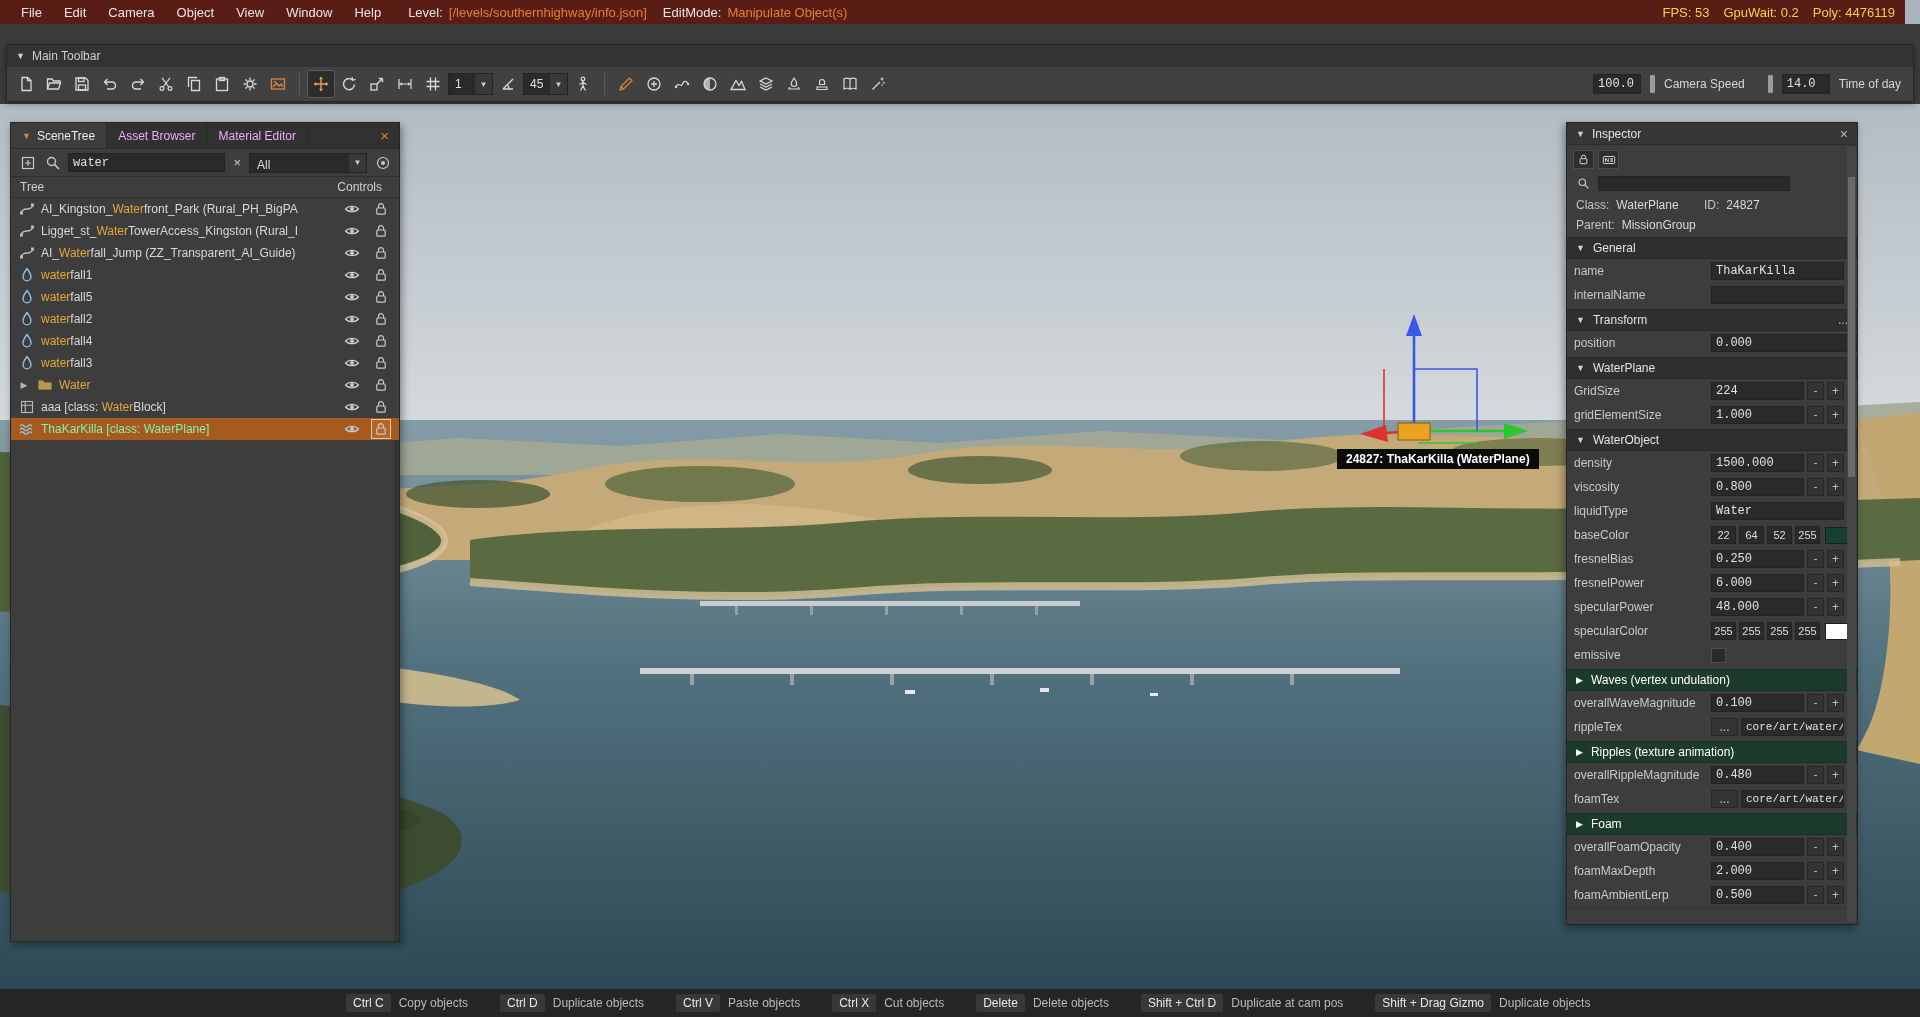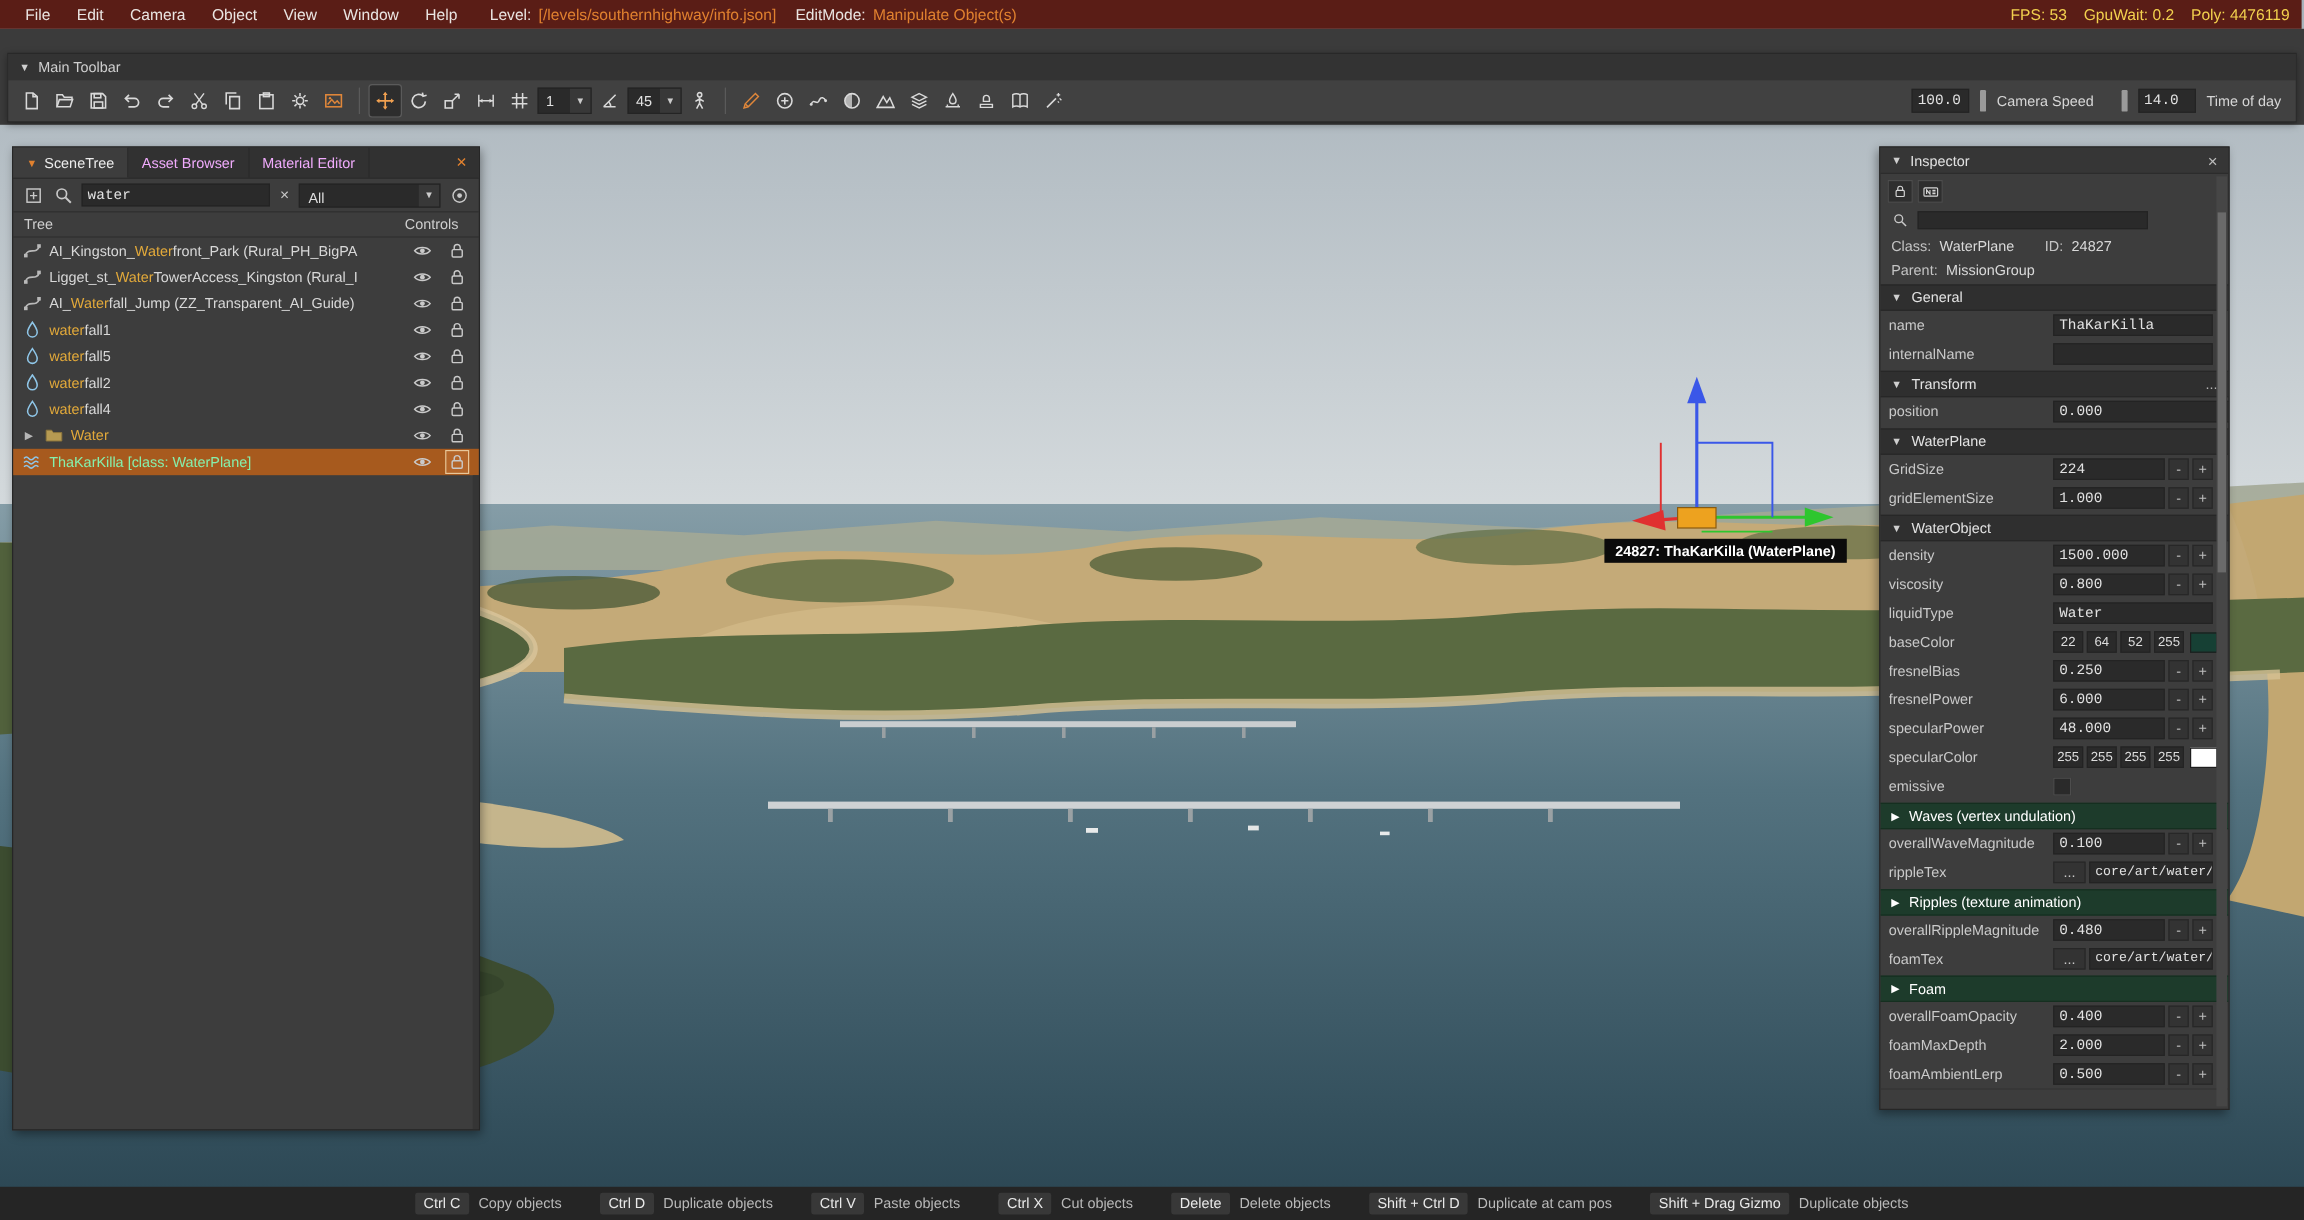--- a/index.html
+++ b/index.html
@@ -5,21 +5,21 @@
 *{margin:0;padding:0;box-sizing:border-box}
 html,body{width:1920px;height:1017px;overflow:hidden;background:#3b3b3b}
 body{font-family:"Liberation Sans","DejaVu Sans",sans-serif;font-size:12px;color:#d6d6d6;position:relative}
 .screen{position:absolute;inset:0;overflow:hidden}
 svg.i{width:16px;height:16px;display:block}
 
 .viewport{position:absolute;inset:0;z-index:1}
 .viewport>svg{position:absolute;inset:0;width:100%;height:100%}
 .gizmo-tooltip{position:absolute;left:1337px;top:449px;background:#0b0b0b;color:#fff;font-weight:bold;font-size:12px;padding:3px 9px;white-space:nowrap;z-index:6}
 
-.menubar{position:absolute;top:0;left:0;right:2px;height:24px;background:#5a1d16;display:flex;align-items:center;padding:12px 10px;z-index:50;font-size:13px;color:#eae5e2}
+.menubar{position:absolute;top:0;left:0;right:15px;height:24px;background:#5a1d16;display:flex;align-items:center;padding:12px 10px;z-index:50;font-size:13px;color:#eae5e2}
 .menu-item{padding:0 11px;cursor:default}
 .menu-seg{margin-left:16px;display:flex;gap:6px;align-items:center}
 .menu-orange{color:#e0812f}
 .menu-stats{margin-left:auto;display:flex;gap:14px;color:#f2d04e}
 
 .top-strip{position:absolute;top:24px;left:0;right:0;height:80px;background:#3b3b3b;z-index:20}
 .toolbar-window{position:absolute;top:44px;left:6px;right:6px;z-index:21;border:1px solid #282828;box-shadow:0 2px 6px rgba(0,0,0,.35)}
 .toolbar-title{height:22px;background:#333;display:flex;align-items:center;gap:7px;padding:0 9px;color:#cfcfcf;font-size:12px}
 .tri{font-size:9px;color:#cfcfcf}
 .toolbar-body{height:34px;background:#414141;display:flex;align-items:center;padding:0 6px;gap:2px}
@@ -748,27 +748,67 @@
             </svg>
           </span>
           <span class="ctl">
             <svg class="i">
               <use href="#i-lock"></use>
             </svg>
           </span>
         </span>
     </div>
     <div class="trow">
+      <span class="ticon blue">
+          <svg class="i">
+            <use href="#i-emitter"></use>
+          </svg>
+        </span>
+      <span class="tlabel"><span></span><span class="match">water</span><span>fall3</span></span>
+      <span class="rctl">
+          <span class="ctl">
+            <svg class="i">
+              <use href="#i-eye"></use>
+            </svg>
+          </span>
+          <span class="ctl">
+            <svg class="i">
+              <use href="#i-lock"></use>
+            </svg>
+          </span>
+        </span>
+    </div>
+    <div class="trow">
       <span class="expander">▶</span>
       <span class="ticon">
           <svg class="i">
             <use href="#i-folder"></use>
           </svg>
         </span>
       <span class="tlabel"><span></span><span class="match">Water</span><span></span></span>
+      <span class="rctl">
+          <span class="ctl">
+            <svg class="i">
+              <use href="#i-eye"></use>
+            </svg>
+          </span>
+          <span class="ctl">
+            <svg class="i">
+              <use href="#i-lock"></use>
+            </svg>
+          </span>
+        </span>
+    </div>
+    <div class="trow">
+      <span class="ticon">
+          <svg class="i">
+            <use href="#i-block"></use>
+          </svg>
+        </span>
+      <span class="tlabel"><span>aaa [class: </span><span class="match">Water</span><span>Block]</span></span>
       <span class="rctl">
           <span class="ctl">
             <svg class="i">
               <use href="#i-eye"></use>
             </svg>
           </span>
           <span class="ctl">
             <svg class="i">
               <use href="#i-lock"></use>
             </svg>

